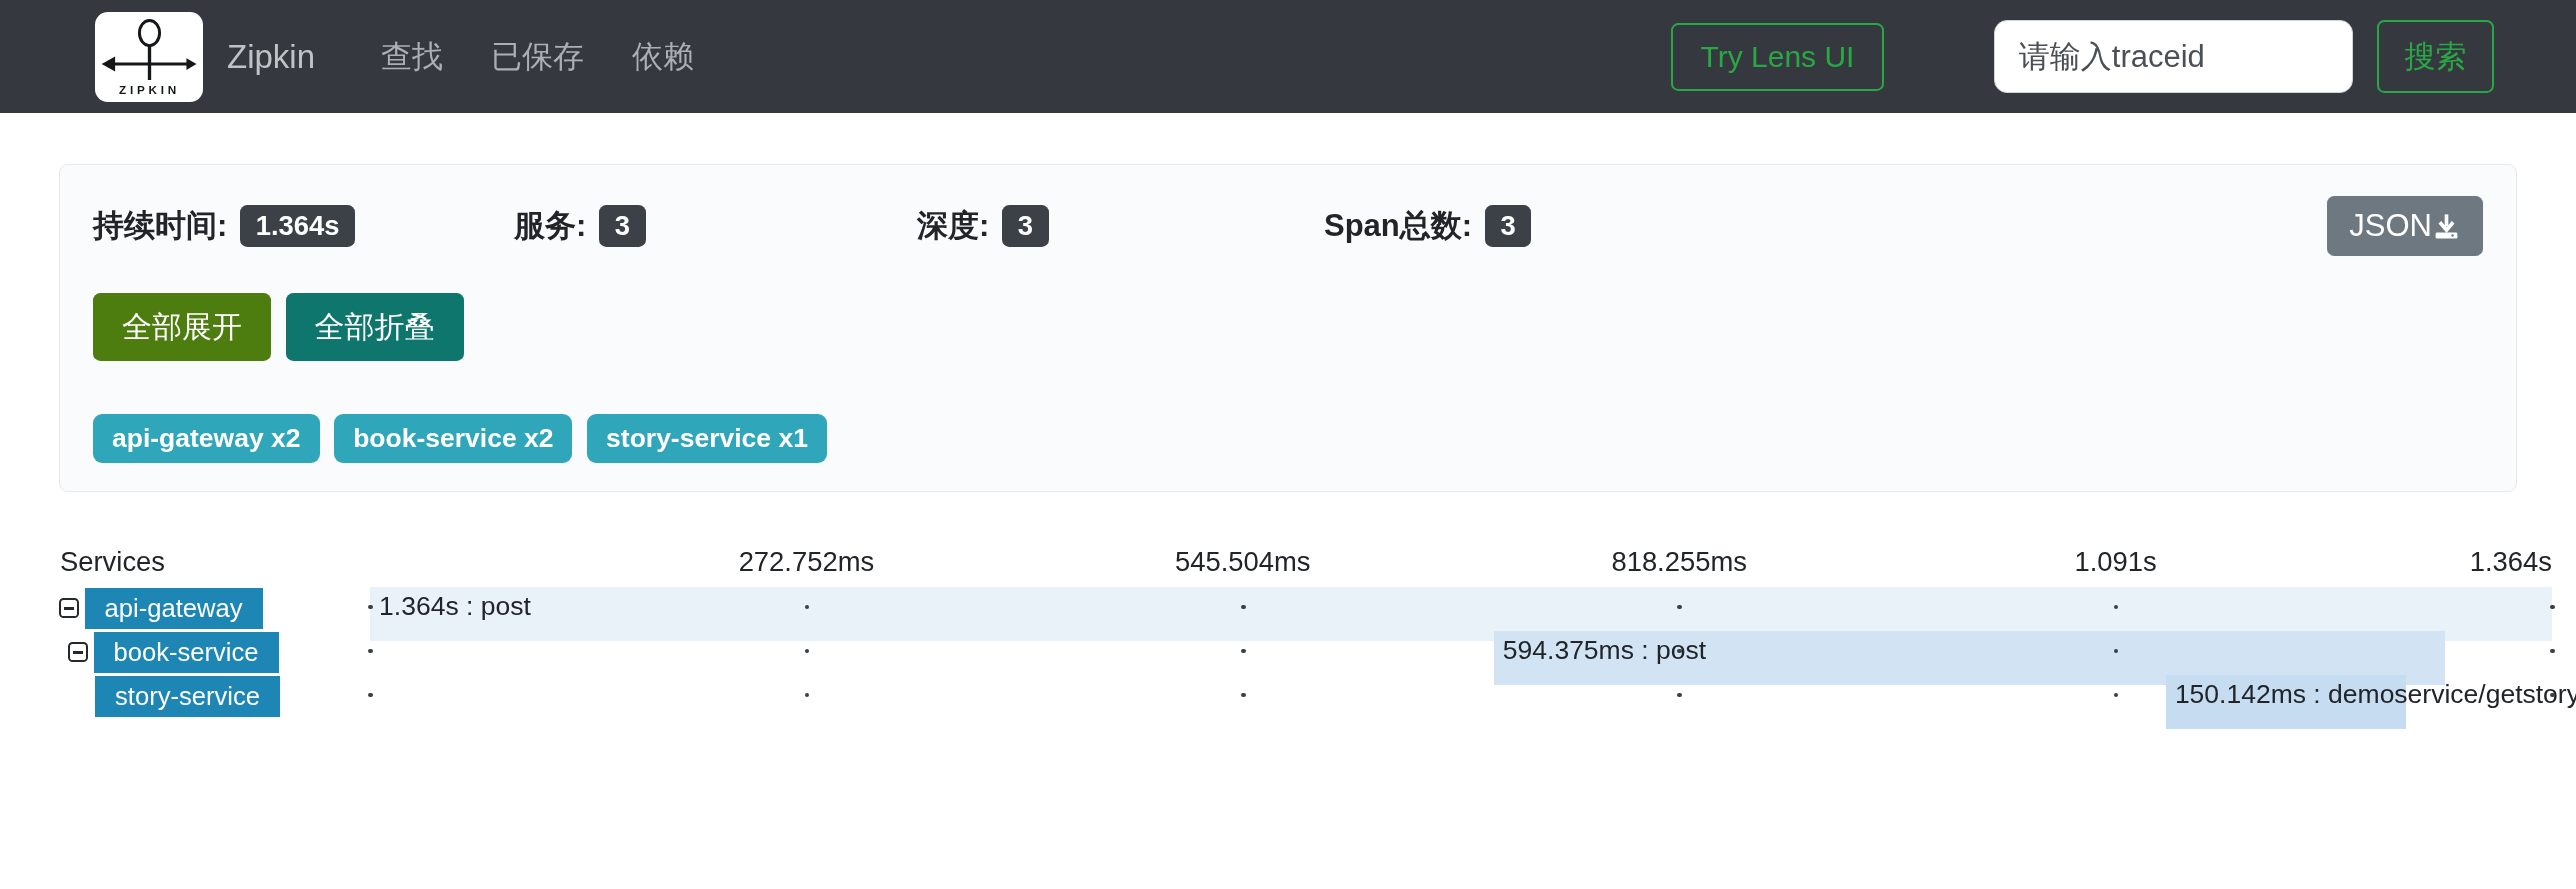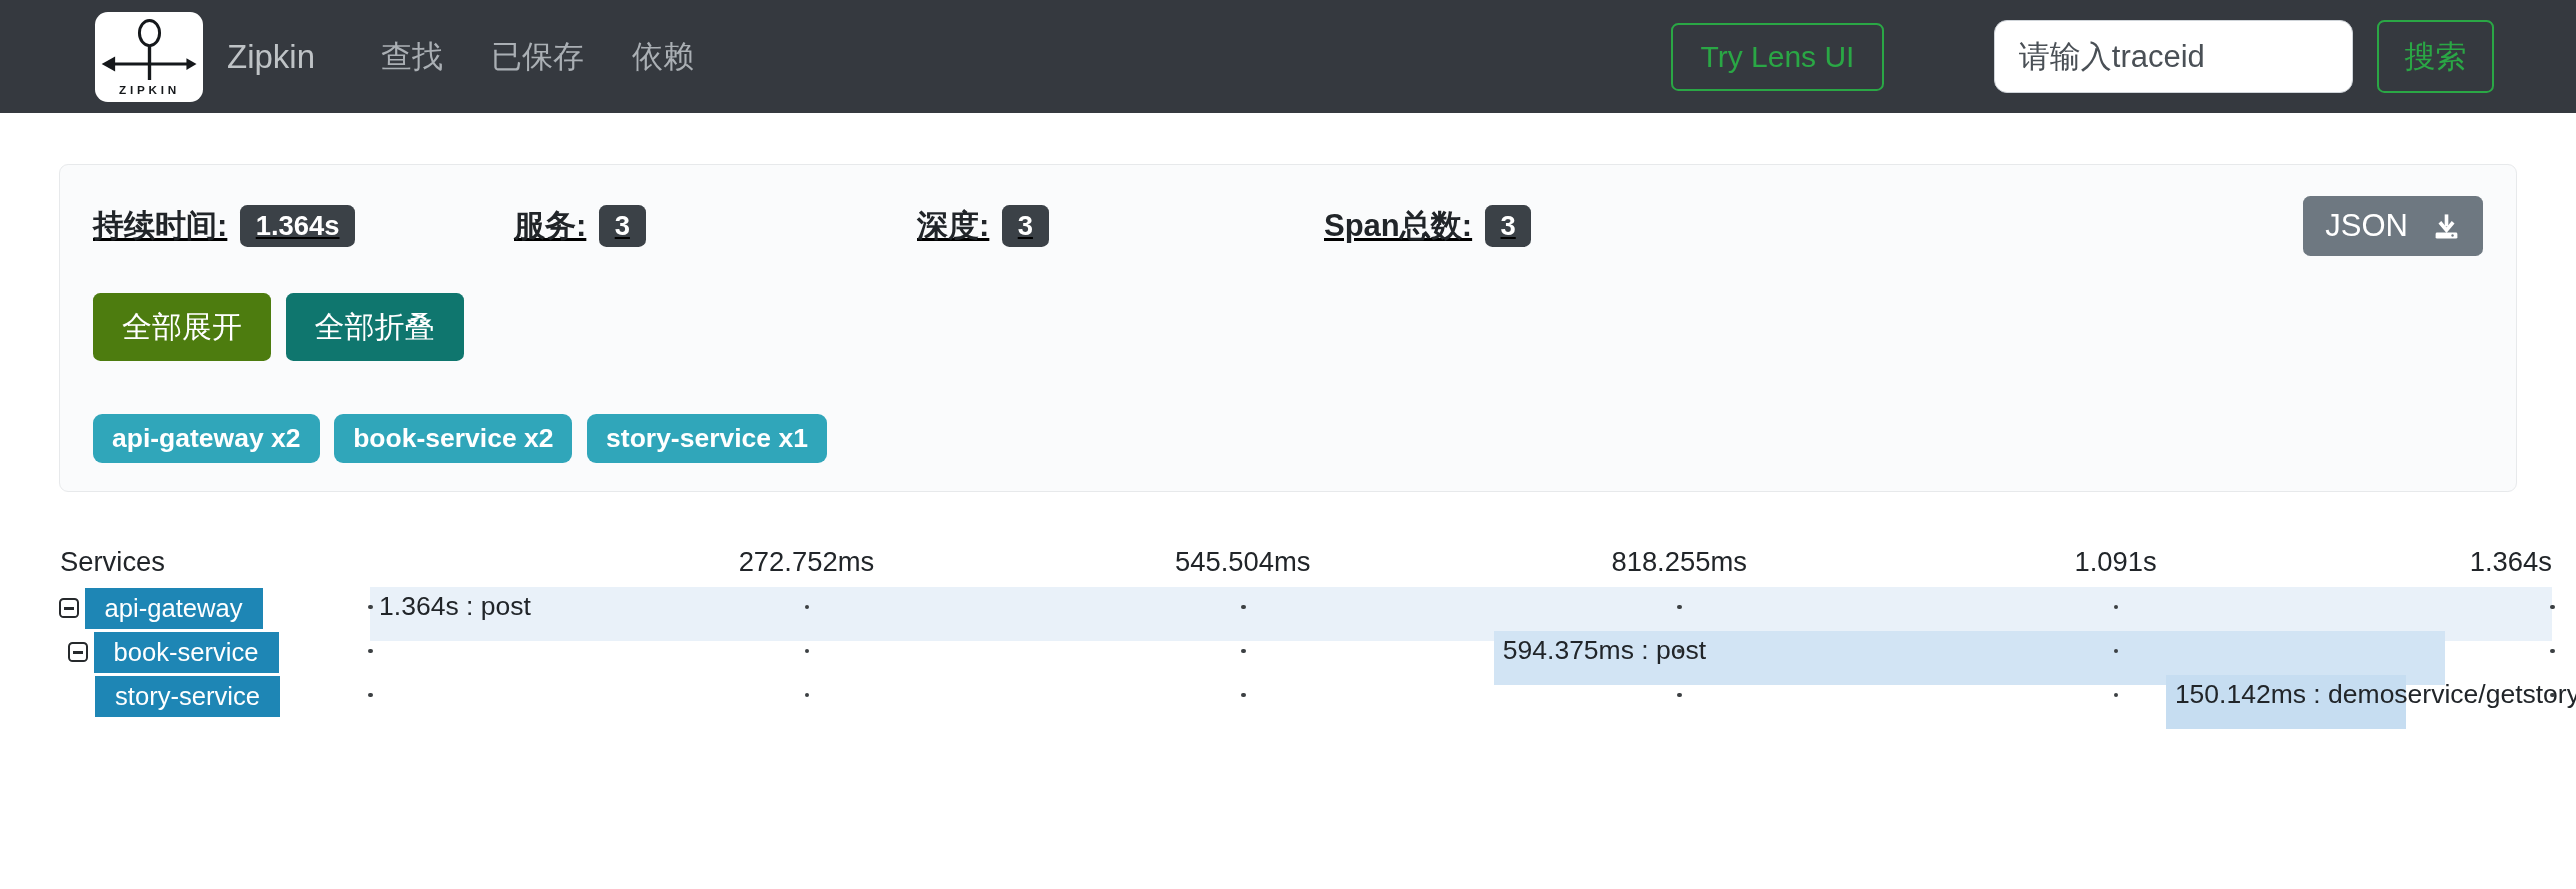--- a/index.html
+++ b/index.html
@@ -12,25 +12,25 @@
   .nav-links { display:flex; gap:48px; margin-left:66px; }
   .nav-link { color:#aaafb4; font-size:31px; cursor:pointer; text-decoration:none; }
   .lens-btn { margin-left:auto; height:68px; padding:0 27.4px; border:2.7px solid #2aa745; border-radius:7.3px; background:transparent; color:#2aa745; font-size:30px; display:flex; align-items:center; cursor:pointer; }
   .trace-input { margin-left:110px; width:359px; height:73px; border:0.9px solid #cfd4d9; border-radius:13px; font-size:31px; padding:0 24px; color:#343a40; background:#fff; }
   .trace-input::placeholder { color:#4a5056; opacity:1; }
   .search-btn { margin-left:24px; height:73px; padding:0 25.6px; border:2.7px solid #2aa745; border-radius:7.3px; background:transparent; color:#2aa745; font-size:31px; font-weight:500; cursor:pointer; }
 
   
   .card { margin:51px 59px 0 59px; background:#fafbfc; border:0.9px solid #e7e9eb; border-radius:9.1px; padding:31px 33px 27.4px 33px; }
   .summary-row { display:flex; align-items:center; }
-  .summary-item { display:flex; align-items:center; gap:12.8px;text-decoration:underline; }
+  .summary-item { display:flex; align-items:center; gap:12.8px; }
   .summary-item.w1 { width:421px; } .summary-item.w2 { width:403px; } .summary-item.w3 { width:407px; }
   .summary-label { font-size:31px; font-weight:700; color:#212529; }
   .summary-badge { background:#3b4147; color:#fff; font-size:27.4px; font-weight:700; border-radius:7.3px; padding:6.4px 15.6px; line-height:1.1; }
-  .json-btn { margin-left:auto; background:#6e7881; border:none; border-radius:7.3px; color:#fff; font-size:31px; height:60px; padding:0 22px; display:flex; align-items:center; gap:24px; cursor:pointer; }
+  .json-btn { margin-left:auto; background:#6e7881; border:none; border-radius:7.3px; color:#fff; font-size:31px; height:60px; padding:0 22px; display:flex; align-items:center; gap:0; cursor:pointer; }
 
   .actions-row { display:flex; gap:14.6px; margin-top:37px; }
   .action-btn { border:none; border-radius:7.3px; color:#fff; font-size:30px; height:68px; padding:0 29px; cursor:pointer; }
   .expand-btn { background:#4d7c0f; }
   .collapse-btn { background:#0f766e; }
 
   .tags-row { display:flex; gap:14.6px; margin-top:53px; }
   .svc-tag { background:#30a6ba; color:#fff; font-size:26.5px; font-weight:700; border-radius:9.1px; padding:9.1px 19px; }
 
   

